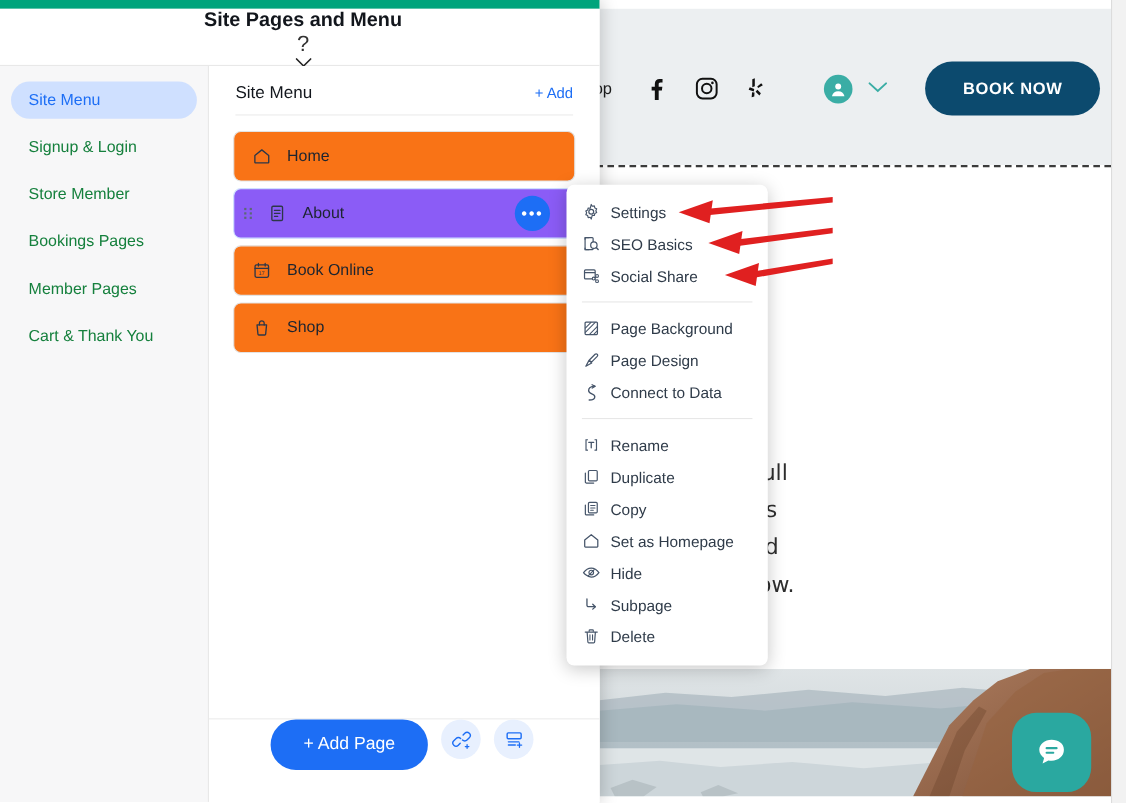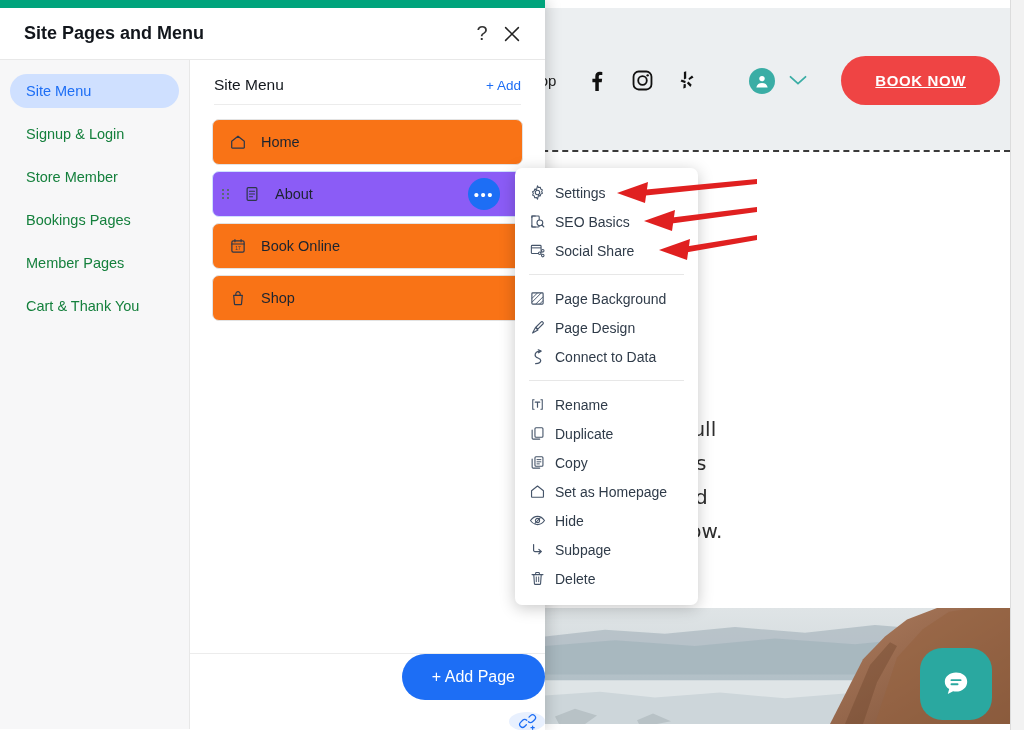--- a/index.html
+++ b/index.html
@@ -28,23 +28,23 @@
     font-size: 15px; color: #1c1c1c; margin-right: 30px;
     white-space: nowrap;
   }
   .soc-icon { margin-right: 26px; display: flex; align-items: center; }
   .avatar-wrap { display: flex; align-items: center; gap: 14px; margin-left: 28px; margin-right: 34px; }
   .avatar {
     width: 26px; height: 26px; border-radius: 50%;
     background: #3aada5; display: flex; align-items: center; justify-content: center;
   }
   .book-now {
-    background: #ef4444; color: #ffffff; font-size: 15px; font-weight: bold;
+    background: #0c4a6e; color: #ffffff; font-size: 15px; font-weight: bold;
     letter-spacing: 0.6px; padding: 16px 34px; border-radius: 30px;
-    white-space: nowrap; border: none; text-decoration: underline;
+    white-space: nowrap; border: none;
   }
   .dashed-sep {
     position: absolute; left: 0; right: 14px; top: 150px; height: 0;
     border-top: 2px dashed #3b3b3b;
   }
   .site-body-text {
     position: absolute; left: 560px; top: 412px; width: 320px;
     font-size: 20px; line-height: 34px; color: #2e2e2e;
     font-family: "DejaVu Sans", sans-serif;
   }
@@ -65,20 +65,21 @@
   
   .dialog {
     position: absolute; left: 0; top: 0; width: 545px; height: 730px;
     background: #ffffff; box-shadow: 2px 0 14px rgba(0,0,0,.18);
   }
   .green-bar { height: 8px; background: #00a47c; width: 100%; }
   .dialog-header {
     height: 52px; display: flex; align-items: center;
     padding: 0 18px 0 24px; border-bottom: 1px solid #e8e8e8;
     background: #ffffff;
+    flex-direction: column;
   }
   .dialog-title { font-size: 18px; font-weight: bold; color: #12161c; flex: 1; }
   .hdr-btn {
     width: 30px; height: 30px; display: flex; align-items: center; justify-content: center;
     color: #333; background: none; border: none; cursor: pointer;
   }
   .hdr-btn.help { font-size: 20px; }
 
   .dialog-body { display: flex; height: calc(730px - 8px - 53px); }
 
@@ -125,21 +126,21 @@
   .page-label { font-size: 14.5px; color: #1c2430; }
   .more-btn {
     position: absolute; right: 22px; top: 50%; transform: translateY(-50%);
     width: 32px; height: 32px; border-radius: 50%; background: #1d6ef5;
     display: flex; align-items: center; justify-content: center; color: #fff;
     letter-spacing: 1.5px; font-size: 15px; line-height: 1;
   }
 
   .pages-footer {
     border-top: 1px solid #ececec; height: 76px;
-    display: flex; align-items: flex-end; gap: 12px; padding-left: 56px; flex-direction: column;
+    display: flex; align-items: flex-start; gap: 12px; padding-left: 56px;
   }
   .add-page-btn {
     background: #1d6ef5; color: #fff; font-size: 16px; border: none;
     border-radius: 24px; padding: 14px 30px; cursor: pointer; white-space: nowrap;
   }
   .round-icon-btn {
     width: 36px; height: 36px; border-radius: 50%; background: #e8f0fe;
     border: none; display: flex; align-items: center; justify-content: center;
     color: #1d6ef5; cursor: pointer;
   }

